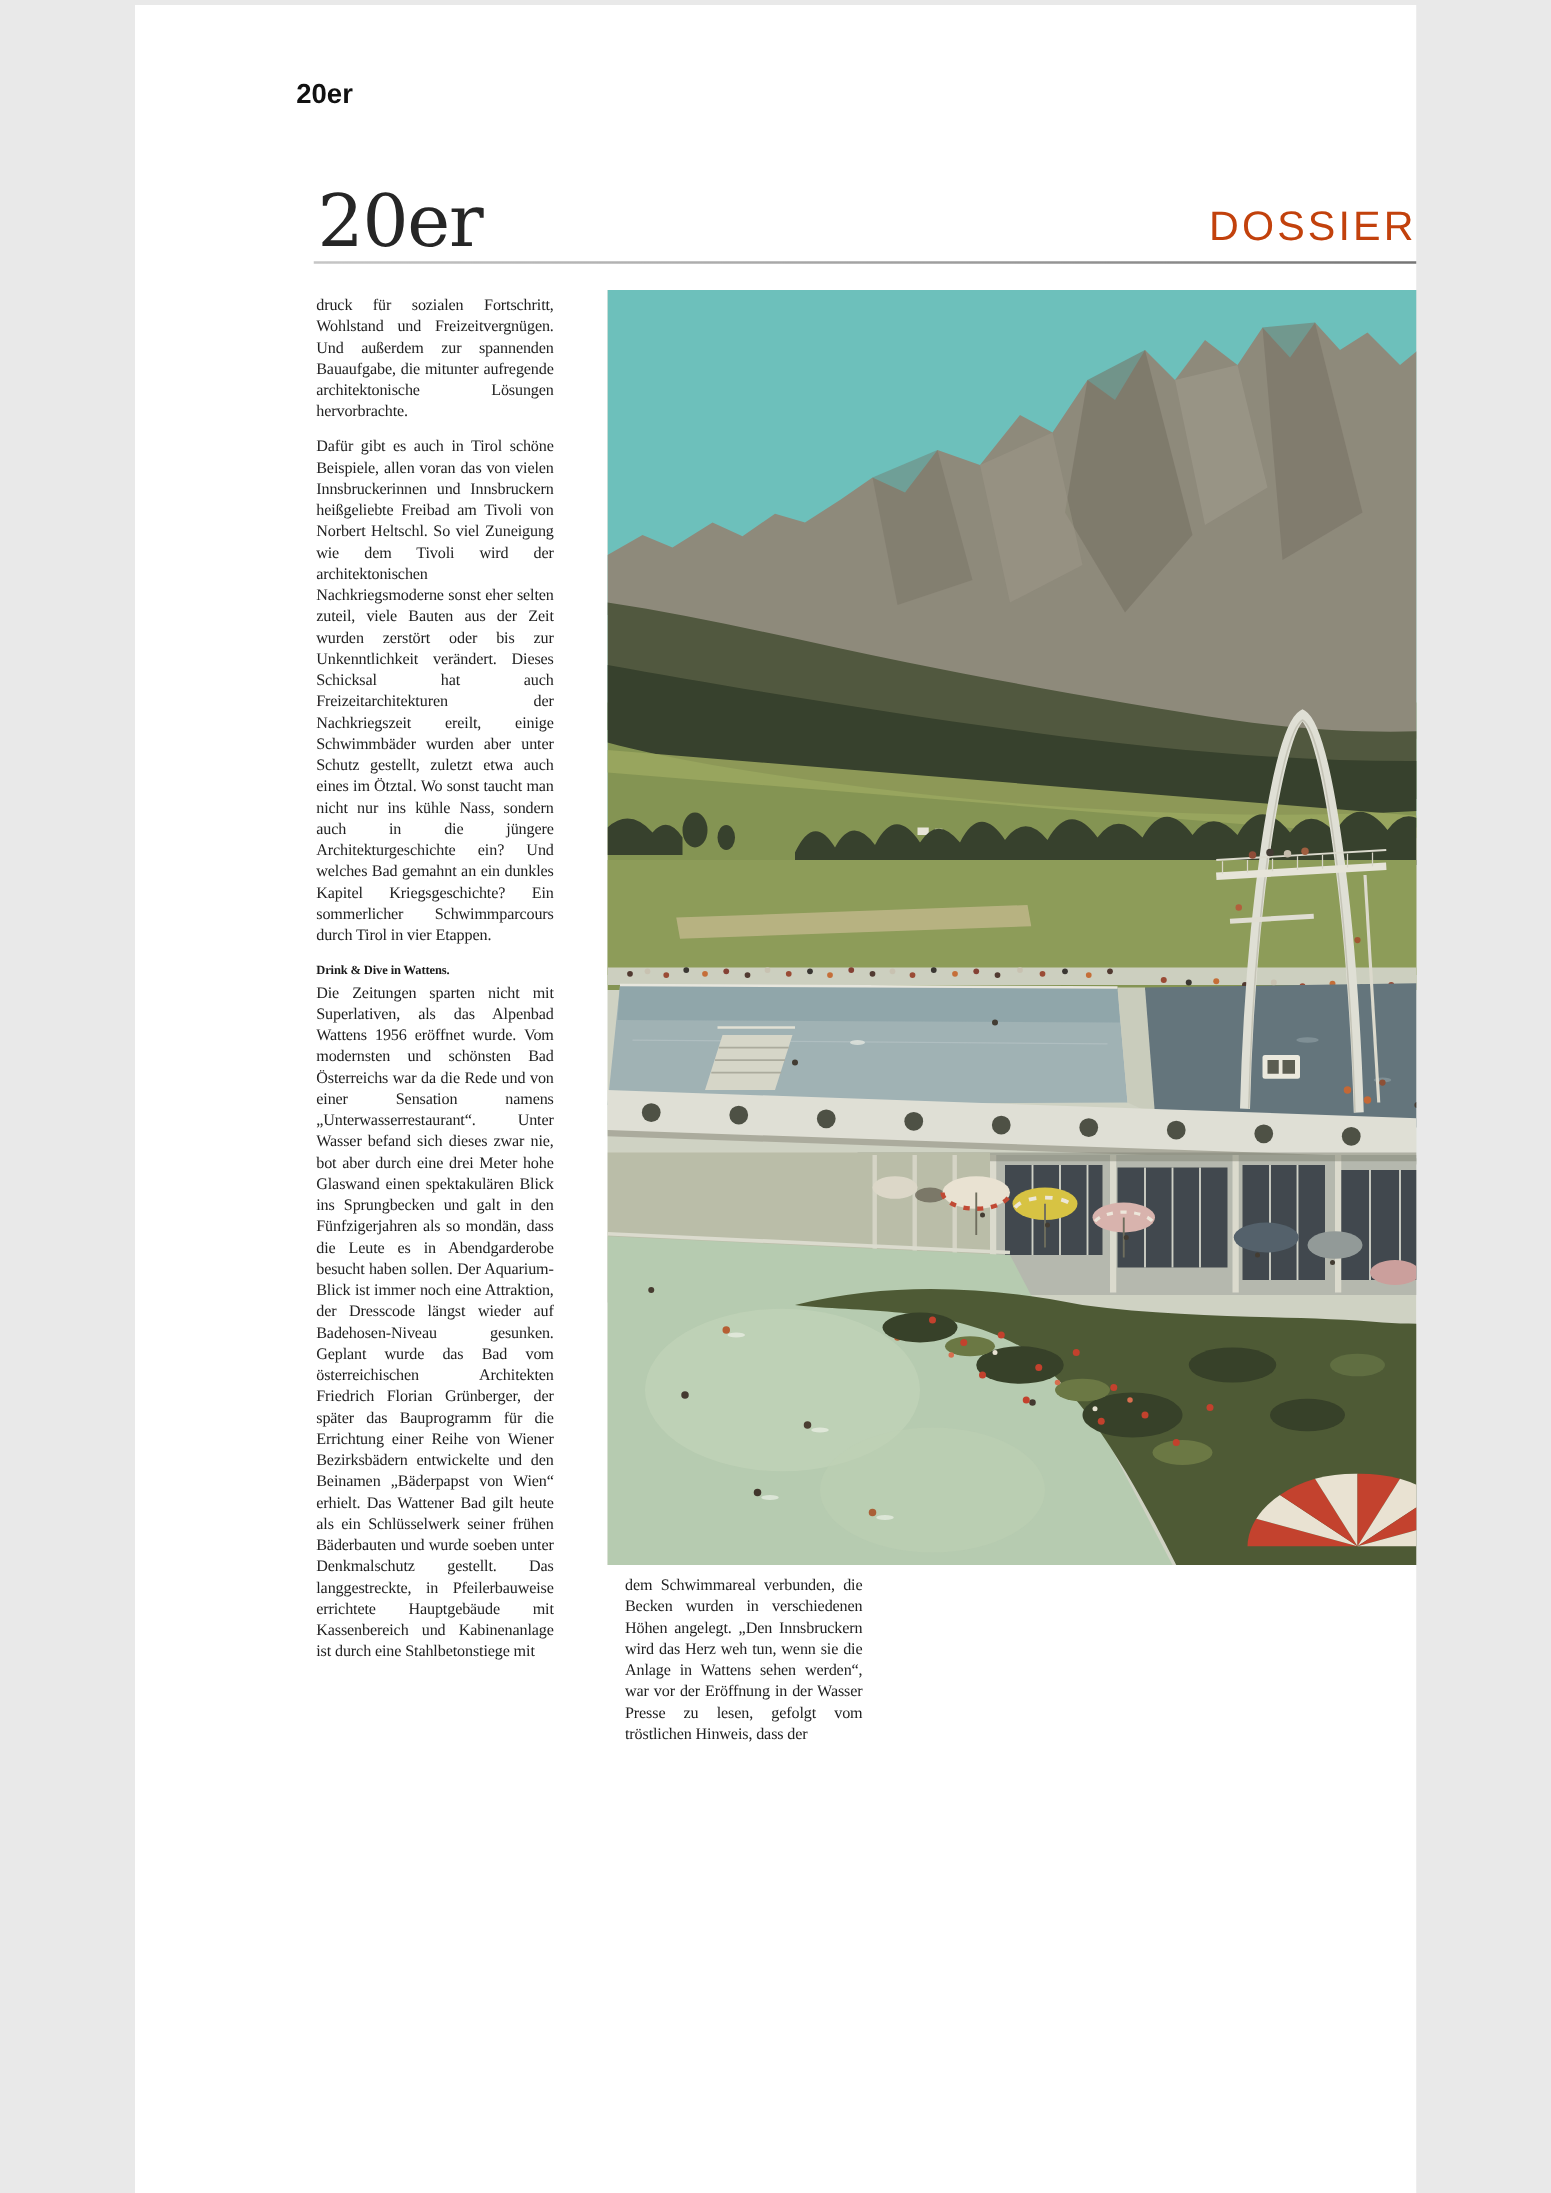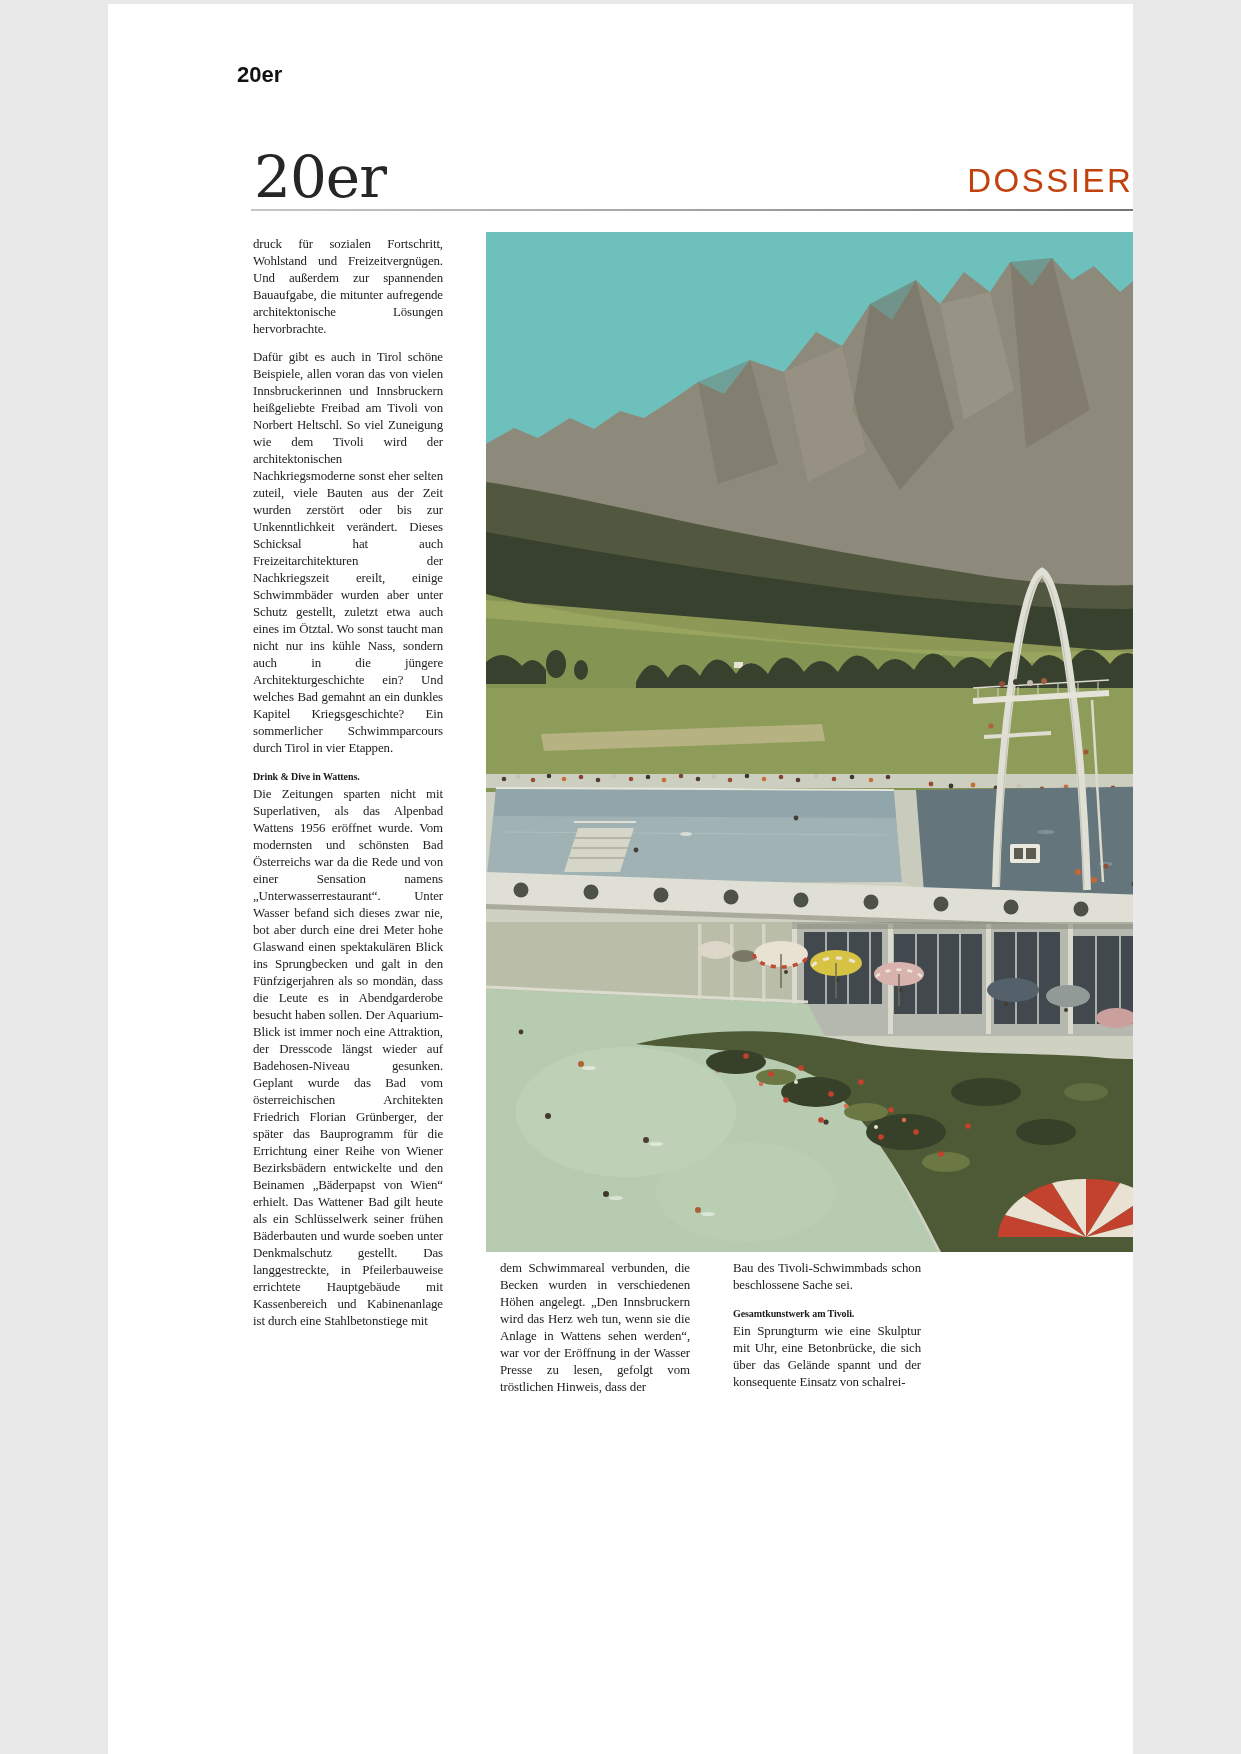--- a/index.html
+++ b/index.html
@@ -342,21 +342,16 @@
       </g>
 
       <rect x="0" y="0" width="690" height="1020" fill="#d6cdb4" opacity="0.05"></rect>
     </svg>
   </figure>
 
   <div class="col col-mid">
     <p>dem Schwimmareal verbunden, die Becken wurden in verschiedenen Höhen angelegt. „Den Innsbruckern wird das Herz weh tun, wenn sie die Anlage in Wattens sehen werden“, war vor der Eröffnung in der Wasser Presse zu lesen, gefolgt vom tröstlichen Hinweis, dass der</p>
   </div>
 
-  <div class="col col-right">
-    <p>Bau des Tivoli-Schwimmbads schon beschlossene Sache sei.</p>
-    <h3>Gesamtkunstwerk am Tivoli.</h3>
-    <p>Ein Sprungturm wie eine Skulptur mit Uhr, eine Betonbrücke, die sich über das Gelände spannt und der konsequente Einsatz von schalrei-</p>
-  </div>
 
 
 
 </div>
 
 </body></html>

